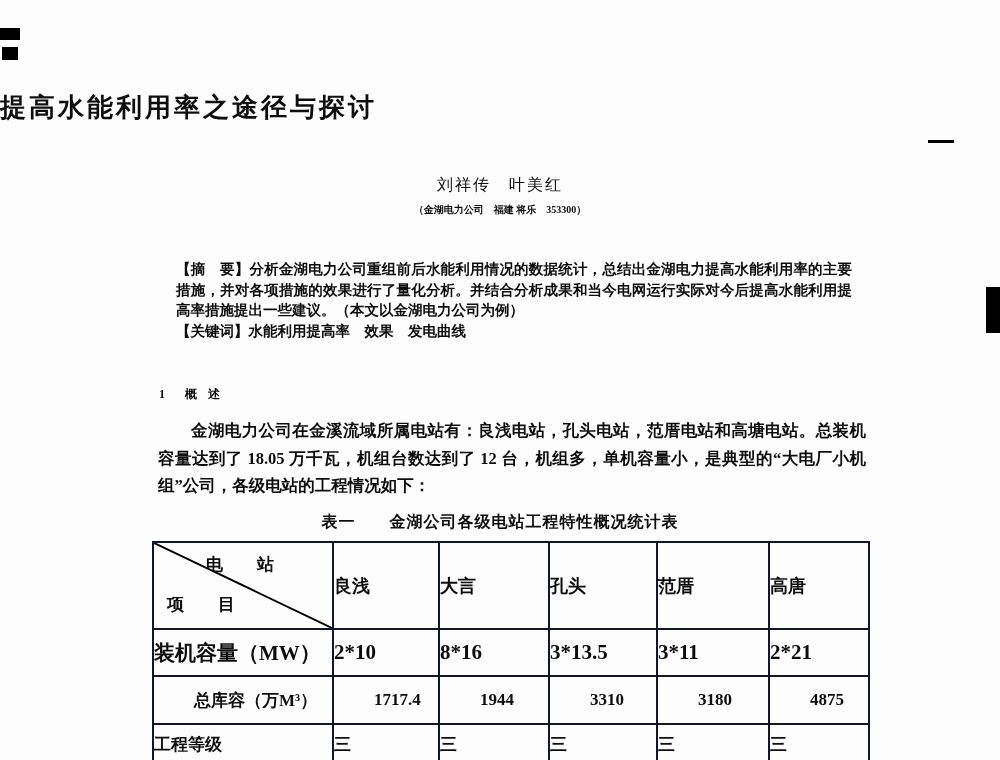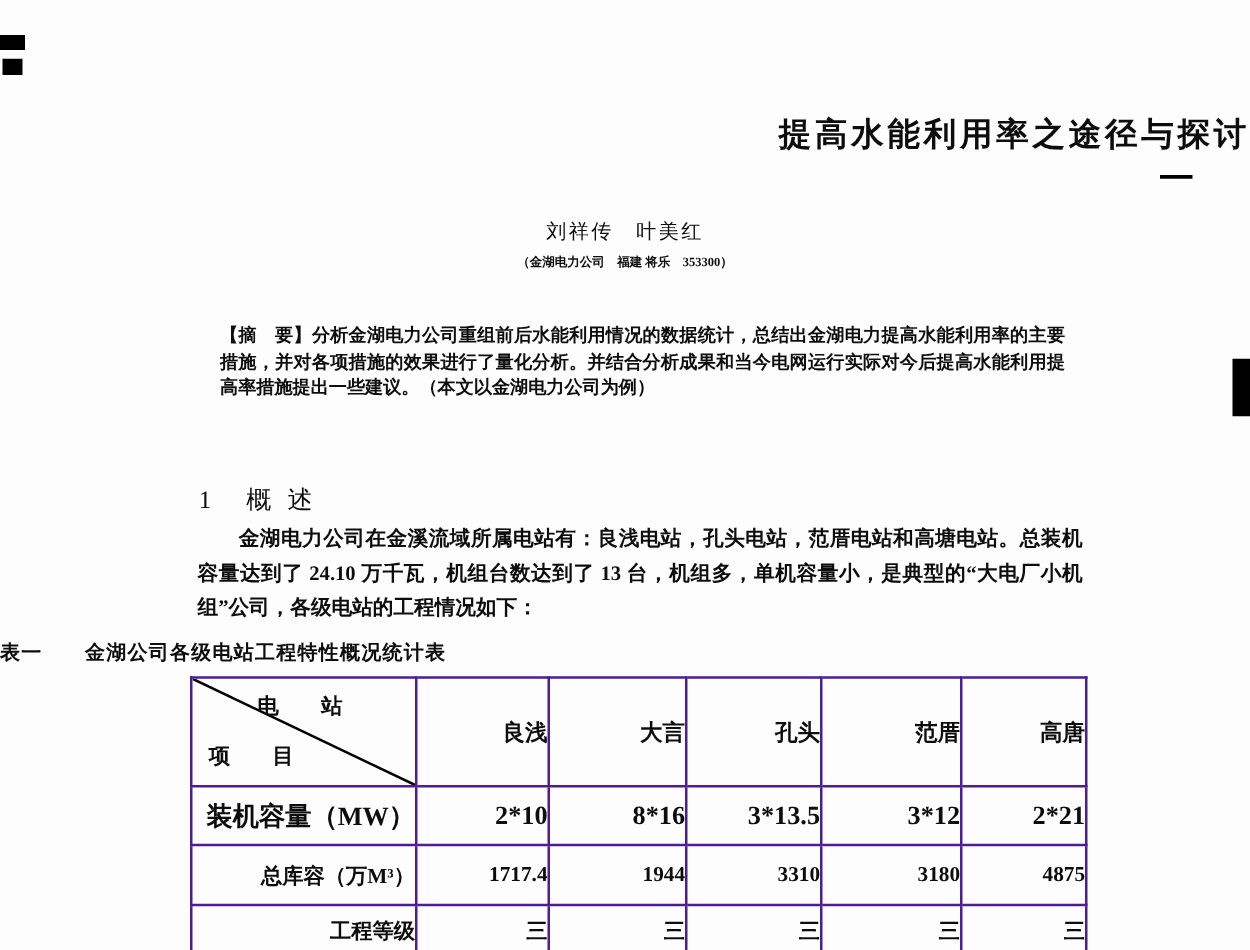--- a/index.html
+++ b/index.html
@@ -8,54 +8,54 @@
     position: relative; overflow: hidden;
     background: #fdfdfd;
     font-family: "Liberation Serif", "DejaVu Serif", serif;
     color: #0d0d0d;
   }
   p { margin: 0; }
   .artifact { position: absolute; background: #000; }
 
   .title {
     position: absolute; top: 90px; left: 0; width: 100%;
-    text-align: right; font-size: 26px; font-weight: bold; letter-spacing: 3px;
+    text-align: left; font-size: 26px; font-weight: bold; letter-spacing: 3px;
   }
   .authors {
     position: absolute; top: 175px; left: 0; width: 100%;
     text-align: center; font-size: 16px; letter-spacing: 2px;
   }
   .affiliation {
     position: absolute; top: 203px; left: 0; width: 100%;
     text-align: center; font-size: 10px; font-weight: bold;
   }
   .abstract-block {
     position: absolute; left: 176px; top: 259px; width: 676px;
     font-size: 14.5px; font-weight: bold; line-height: 20.5px; text-align: justify;
   }
   .section-heading {
     position: absolute; left: 159px; top: 386px;
-    font-size: 20px; font-weight: normal; letter-spacing: 4px;
+    font-size: 12px; font-weight: bold; letter-spacing: 4px;
   }
   .body-para {
     position: absolute; left: 158px; top: 417px; width: 708px;
     font-size: 16.5px; font-weight: 600; line-height: 27.5px;
     text-indent: 2em; text-align: justify;
   }
   .table-caption {
     position: absolute; top: 512px; left: 0; width: 100%;
-    text-align: left; font-size: 16px; font-weight: bold; letter-spacing: 1px;
+    text-align: center; font-size: 16px; font-weight: bold; letter-spacing: 1px;
   }
 
   .station-table {
     position: absolute; left: 152px; top: 541px;
     border-collapse: collapse; table-layout: fixed;
   }
   .station-table td {
-    border: 2px solid #4c1d95; text-align: right; vertical-align: middle;
+    border: 2px solid #0f172a; text-align: left; vertical-align: middle;
     font-weight: 600; padding: 0; overflow: hidden;
   }
   .head-row td   { height: 85px; font-size: 18px; }
   .row-capacity td { height: 45px; font-size: 21px; }
   .row-storage td  { height: 46px; font-size: 17px; padding-left: 40px; }
   .row-grade td    { height: 38px; font-size: 17px; }
   .row-label { font-weight: bold; font-size: 16px; }
 
   .diag-cell { position: relative; }
   .diag-svg  { position: absolute; left: 0; top: 0; width: 100%; height: 100%; display: block; }
@@ -69,24 +69,25 @@
 <div class="artifact" style="left:2px; top:47px; width:16px; height:13px;"></div>
 <div class="artifact" style="left:928px; top:140px; width:26px; height:3px;"></div>
 <div class="artifact" style="left:986px; top:287px; width:14px; height:46px;"></div>
 
 <div class="title">提高水能利用率之途径与探讨</div>
 <div class="authors">刘祥传　叶美红</div>
 <div class="affiliation">（金湖电力公司　福建 将乐　353300）</div>
 
 <div class="abstract-block">
   <p><span>【摘　要】</span><span>分析金湖电力公司重组前后水能利用情况的数据统计，总结出金湖电力提高水能利用率的主要措施，并对各项措施的效果进行了量化分析。并结合分析成果和当今电网运行实际对今后提高水能利用提高率措施提出一些建议。（本文以金湖电力公司为例）</span></p>
+  <p><span>【关键词】</span><span>水能利用提高率　效果　发电曲线</span></p>
 </div>
 
 <div class="section-heading">1　概 述</div>
-<div class="body-para">金湖电力公司在金溪流域所属电站有：良浅电站，孔头电站，范厝电站和高塘电站。总装机容量达到了 24.10 万千瓦，机组台数达到了 13 台，机组多，单机容量小，是典型的“大电厂小机组”公司，各级电站的工程情况如下：</div>
+<div class="body-para">金湖电力公司在金溪流域所属电站有：良浅电站，孔头电站，范厝电站和高塘电站。总装机容量达到了 18.05 万千瓦，机组台数达到了 12 台，机组多，单机容量小，是典型的“大电厂小机组”公司，各级电站的工程情况如下：</div>
 
 <div class="table-caption">表一　　金湖公司各级电站工程特性概况统计表</div>
 
 <table class="station-table">
   <colgroup>
     <col style="width:180px">
       <col style="width:106px">
       <col style="width:110px">
       <col style="width:108px">
       <col style="width:112px">
@@ -105,21 +106,21 @@
       <td>大言</td>
       <td>孔头</td>
       <td>范厝</td>
       <td>高唐</td>
     </tr>
     <tr class="row-capacity">
       <td class="row-label">装机容量（MW）</td>
       <td>2*10</td>
       <td>8*16</td>
       <td>3*13.5</td>
-      <td>3*12</td>
+      <td>3*11</td>
       <td>2*21</td>
     </tr>
     <tr class="row-storage">
       <td class="row-label">总库容（万M³）</td>
       <td>1717.4</td>
       <td>1944</td>
       <td>3310</td>
       <td>3180</td>
       <td>4875</td>
     </tr>

